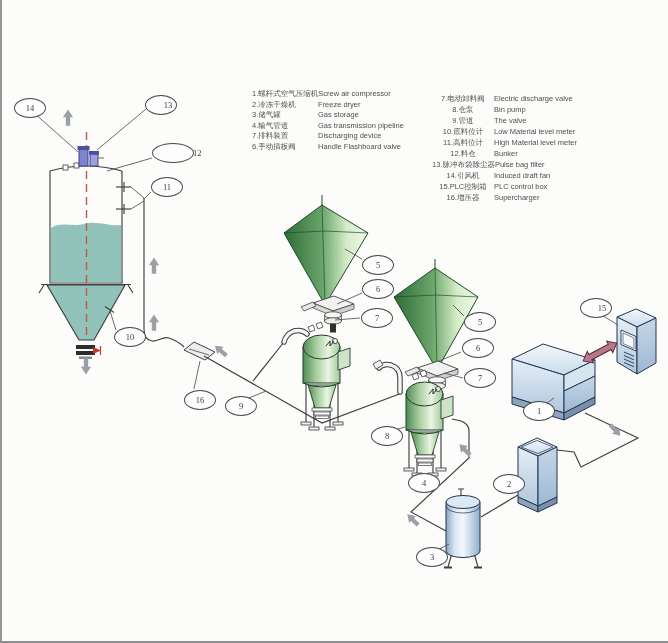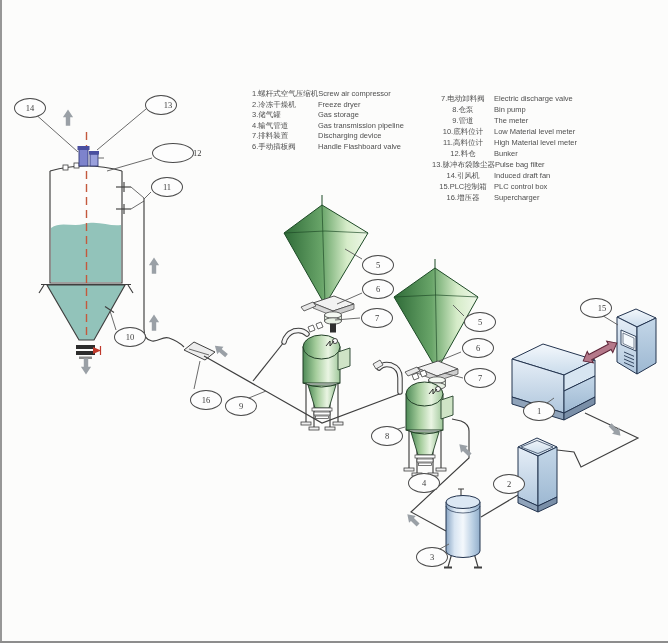--- a/index.html
+++ b/index.html
@@ -293,37 +293,37 @@
       <div class="legend-row"><span class="zh">1.螺杆式空气压缩机</span><span class="en">Screw air compressor</span></div>
       <div class="legend-row"><span class="zh">2.冷冻干燥机</span><span class="en">Freeze dryer</span></div>
       <div class="legend-row"><span class="zh">3.储气罐</span><span class="en">Gas storage</span></div>
       <div class="legend-row"><span class="zh">4.输气管道</span><span class="en">Gas transmission pipeline</span></div>
       <div class="legend-row"><span class="zh">7.排料装置</span><span class="en">Discharging device</span></div>
       <div class="legend-row"><span class="zh">6.手动插板阀</span><span class="en">Handle Flashboard valve</span></div>
     </div>
   <div class="legend col2">
       <div class="legend-row"><span class="zh">7.电动卸料阀</span><span class="en">Electric discharge valve</span></div>
       <div class="legend-row"><span class="zh">8.仓泵</span><span class="en">Bin pump</span></div>
-      <div class="legend-row"><span class="zh">9.管道</span><span class="en">The meter</span></div>
+      <div class="legend-row"><span class="zh">9.管道</span><span class="en">The valve</span></div>
       <div class="legend-row"><span class="zh">10.底料位计</span><span class="en">Low  Material level meter</span></div>
       <div class="legend-row"><span class="zh">11.高料位计</span><span class="en">High Material level meter</span></div>
       <div class="legend-row"><span class="zh">12.料仓</span><span class="en">Bunker</span></div>
       <div class="legend-row"><span class="zh">13.脉冲布袋除尘器</span><span class="en">Pulse bag filter</span></div>
       <div class="legend-row"><span class="zh">14.引风机</span><span class="en">Induced draft fan</span></div>
       <div class="legend-row"><span class="zh">15.PLC控制箱</span><span class="en">PLC control box</span></div>
       <div class="legend-row"><span class="zh">16.增压器</span><span class="en">Supercharger</span></div>
     </div>
 
   <div id="callouts">
       <div class="callout" style="left: 14px; top: 98px;">14</div>
       <div class="callout" style="left: 145px; top: 95px; padding-left: 14px;">13</div>
       <div class="callout" style="left: 152px; top: 143px; padding-left: 40px;">12</div>
       <div class="callout" style="left: 151px; top: 177px;">11</div>
       <div class="callout" style="left: 114px; top: 327px;">10</div>
-      <div class="callout" style="left: 184px; top: 390px; margin-left: 6px;">16</div>
+      <div class="callout" style="left: 184px; top: 390px;">16</div>
       <div class="callout" style="left: 225px; top: 396px;">9</div>
       <div class="callout" style="left: 362px; top: 255px;">5</div>
       <div class="callout" style="left: 362px; top: 279px;">6</div>
       <div class="callout" style="left: 361px; top: 308px;">7</div>
       <div class="callout" style="left: 464px; top: 312px;">5</div>
       <div class="callout" style="left: 462px; top: 338px;">6</div>
       <div class="callout" style="left: 464px; top: 368px;">7</div>
       <div class="callout" style="left: 371px; top: 426px;">8</div>
       <div class="callout" style="left: 408px; top: 473px;">4</div>
       <div class="callout" style="left: 493px; top: 474px;">2</div>

